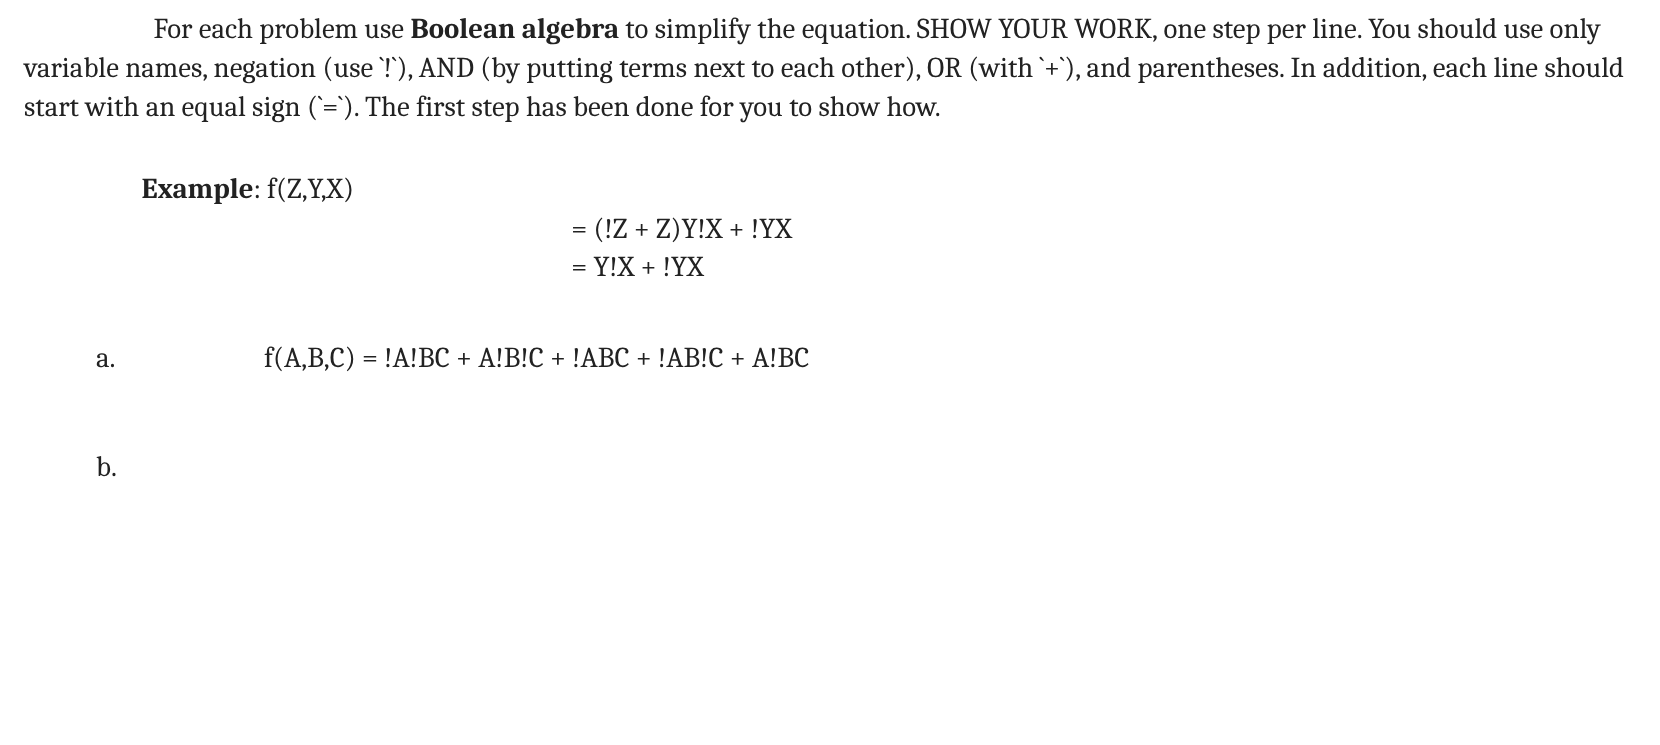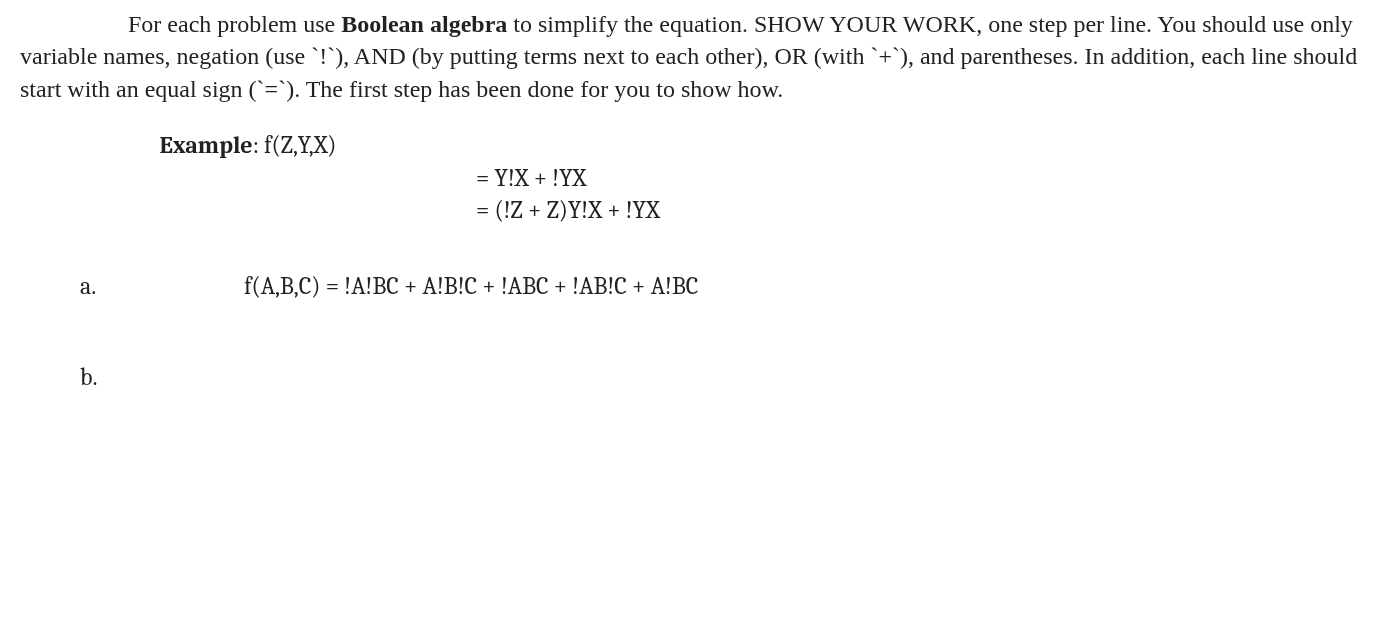--- a/index.html
+++ b/index.html
@@ -10,73 +10,71 @@
     body {
       font-family: Cambria, Georgia, "Times New Roman", serif;
       font-size: 24px;
       color: #222;
       background: #fff;
       padding: 8px 20px 40px 20px;
       width: 1383px;
       line-height: 1.35;
     }
     .instructions {
-      margin-bottom: 24px;
-      font-family: Liberation Serif, serif;
+      margin-bottom: 36px;
     }
     .instructions .first-indent {
       display: inline-block;
       width: 108px;
     }
     .bold {
       font-weight: bold;
     }
     .example-block {
       margin-left: 98px;
       margin-bottom: 44px;
     }
     .example-row {
       display: flex;
       align-items: baseline;
-      text-align: center;
     }
     .example-label {
       min-width: 260px;
     }
     .eq-line {
       margin-left: 358px;
     }
     .problem {
       display: flex;
       align-items: baseline;
       margin-bottom: 58px;
     }
     .problem .letter {
       min-width: 60px;
       margin-left: 60px;
     }
     .problem .content {
-      margin-left: 104px;
+      margin-left: 80px;
     }
   </style>
 </head>
 <body>
 
 <div class="instructions">
   <span class="first-indent"></span><span>For each problem use </span><span class="bold">Boolean algebra</span><span> to simplify the equation. SHOW YOUR WORK, one step per line.  You should use only variable names, negation (use `!`), AND (by putting terms next to each other), OR (with `+`), and parentheses.  In addition, each line should start with an equal sign (`=`). The first step has been done for you to show how.</span>
 </div>
 
 <div class="example-block">
   <div class="example-row">
     <div class="example-label">
       <span class="bold">Example</span><span>: f(Z,Y,X)</span>
     </div>
   </div>
+  <div class="eq-line">= (!Z + Z)Y!X + !YX</div>
   <div class="eq-line">= Y!X + !YX</div>
-  <div class="eq-line">= (!Z + Z)Y!X + !YX</div>
 </div>
 
 <div class="problem">
   <div class="letter">a.</div>
   <div class="content">f(A,B,C) = !A!BC + A!B!C + !ABC + !AB!C + A!BC</div>
 </div>
 
 <div class="problem">
   <div class="letter">b.</div>
 </div>

